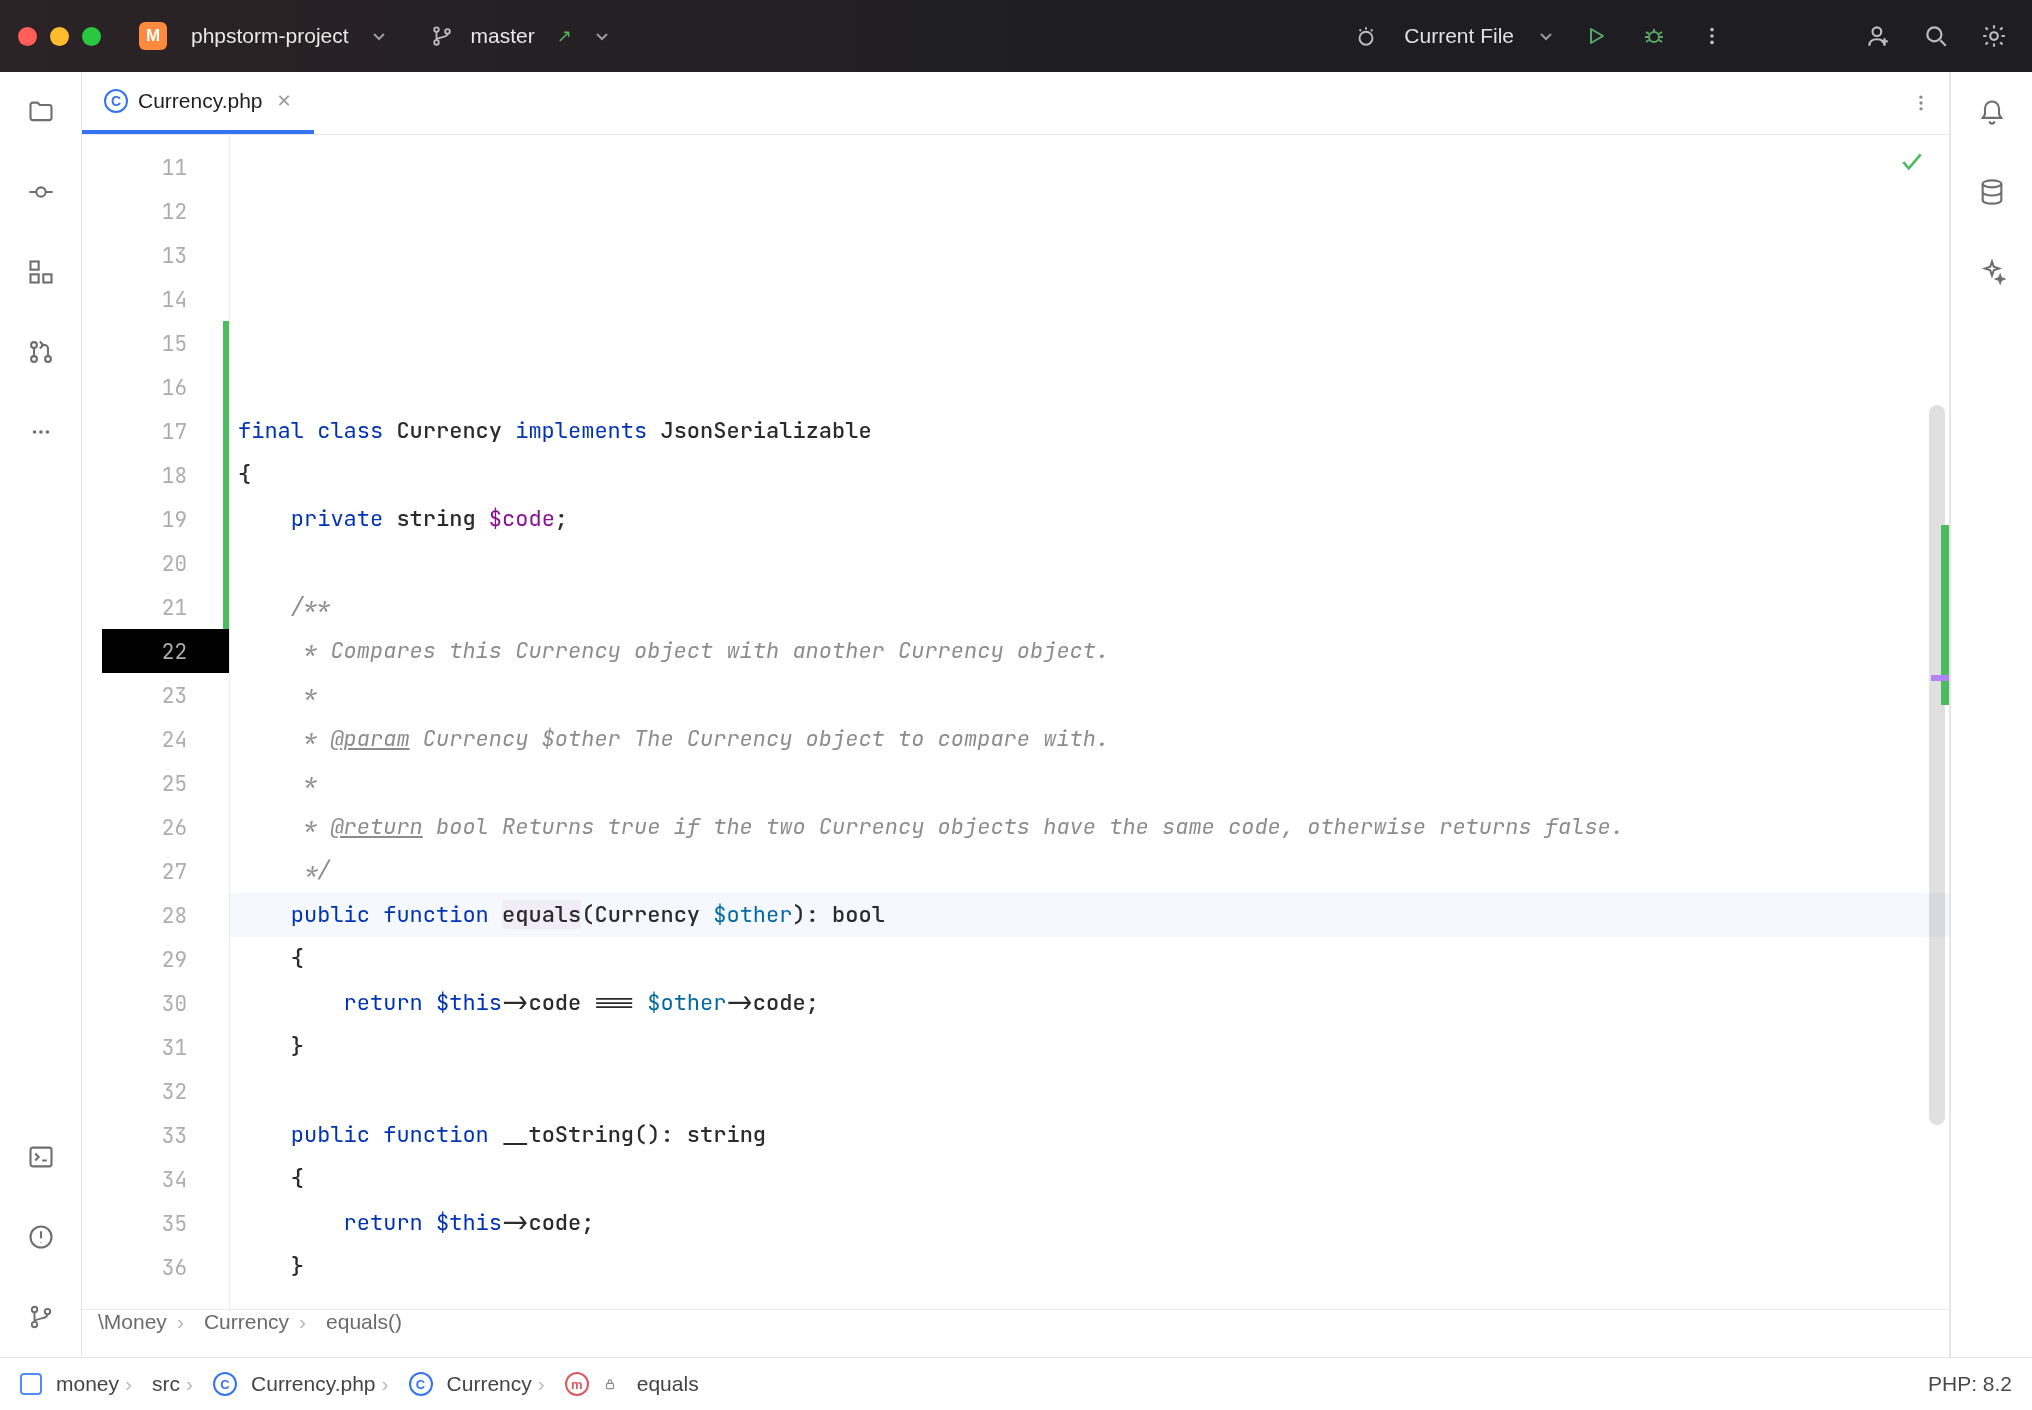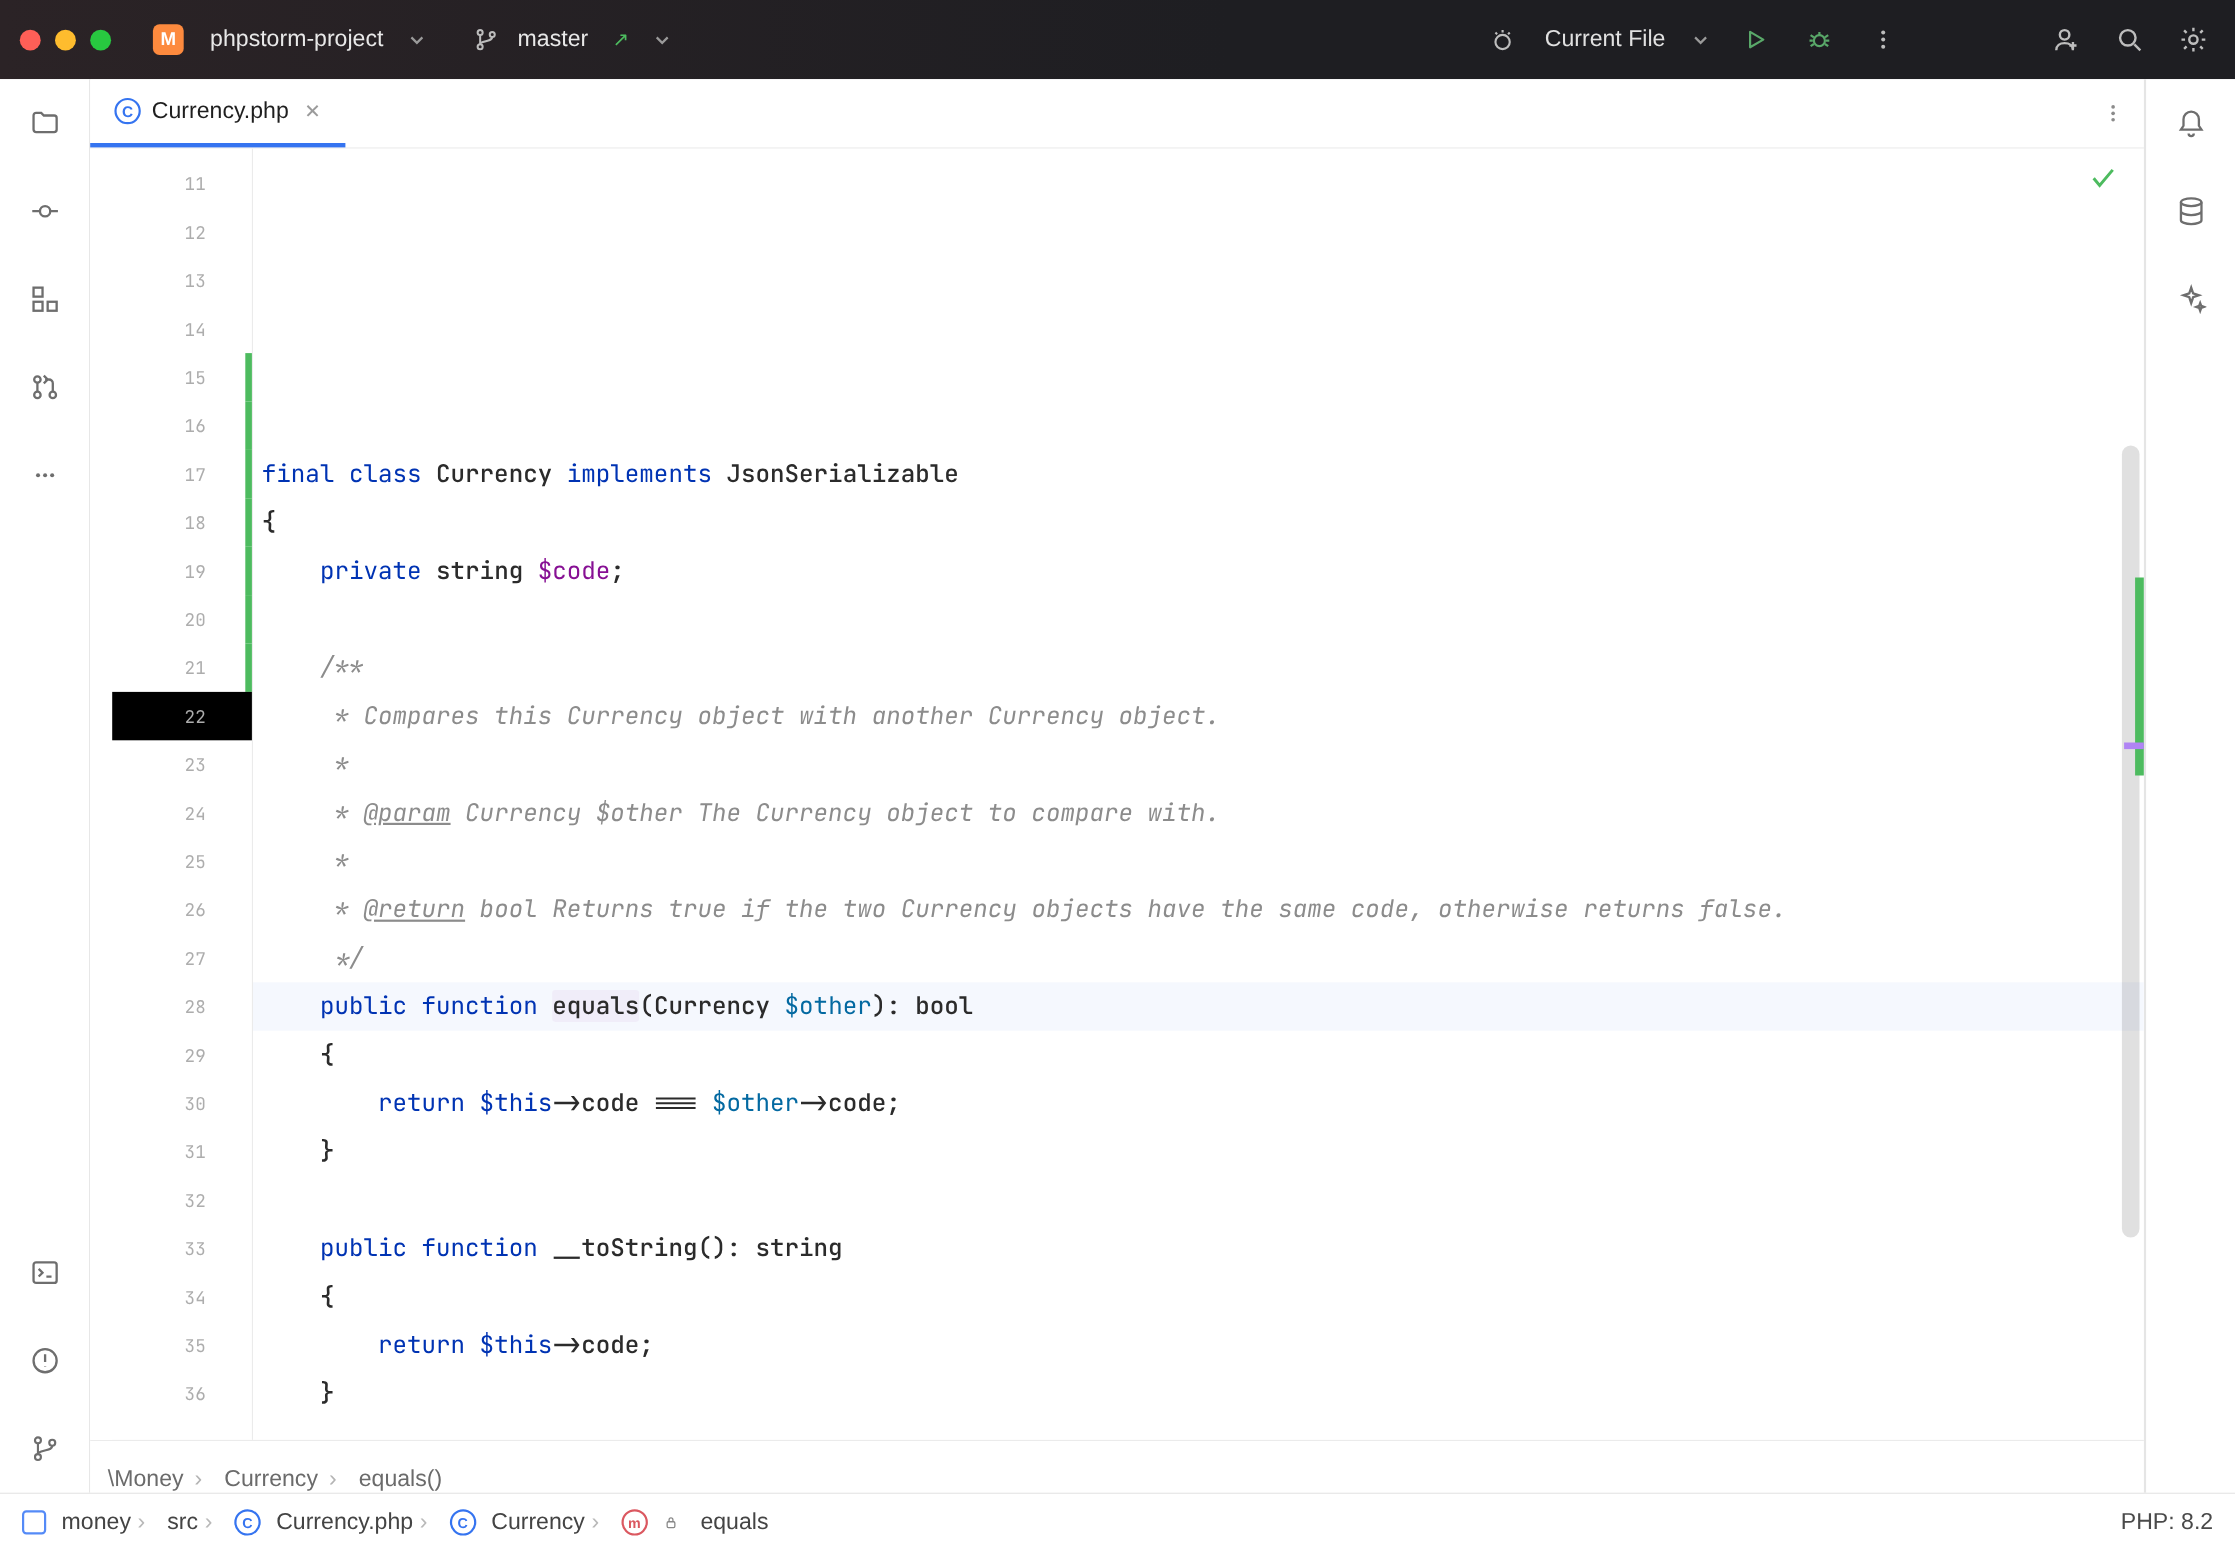--- a/index.html
+++ b/index.html
@@ -35,40 +35,40 @@
 
   .tabbar { height: 63px; display: flex; align-items: stretch; border-bottom: 1px solid #ebebeb; }
   .tab { display: flex; align-items: center; gap: 10px; padding: 0 22px; font-size: 21px; color: #1f1f1f; border-bottom: 4px solid #3574f0; position: relative; }
   .tab .file-icon { width: 24px; height: 24px; border: 2px solid #3574f0; border-radius: 50%; color: #3574f0; font-size: 14px; font-weight: 700; display: flex; align-items: center; justify-content: center; }
   .tab .close { color: #9b9b9b; font-size: 18px; margin-left: 4px; }
   .tab-more { margin-left: auto; width: 56px; display: flex; align-items: center; justify-content: center; color: #8b8b8b; }
 
   .editor-body { flex: 1; position: relative; overflow: hidden; display: flex; }
   .gutter-strip { width: 20px; background: #fff; }
   .gutter { width: 128px; border-right: 1px solid #ebebeb; padding-top: 10px; position: relative; }
-  .gut-line { height: 44px; display: flex; align-items: center; justify-content: flex-end; padding-right: 42px; color: #adadad; font-family: "JetBrains Mono", Menlo, Consolas, monospace; font-size: 16px; position: relative; }
+  .gut-line { height: 44px; display: flex; align-items: center; justify-content: flex-end; padding-right: 42px; color: #adadad; font-family: "JetBrains Mono", Menlo, Consolas, monospace; font-size: 21px; position: relative; }
   .gut-line.hl { background: #000000; }
   .vcs-mark { position: absolute; right: 0; top: 0; bottom: 0; width: 6px; background: #4dbb5f; }
   .code { flex: 1; padding-top: 10px; font-family: "JetBrains Mono", Menlo, Consolas, monospace; font-size: 22px; line-height: 44px; white-space: pre; position: relative; }
   .code-line { height: 44px; padding-left: 8px; }
   .code-line.hl { background: #f5f8fe; }
   .kw { color: #0033b3; text-align: center; }
   .var { color: #0369a1; }
   .varpurple { color: #871094; }
   .txt { color: #2b2b2b; font-weight: 500; }
   .doc { color: #8c8c8c; font-style: italic; }
   .doctag { text-decoration: underline; }
   .fn-hl { background: #f0edf9; border-radius: 3px; }
 
   .check-icon { position: absolute; top: 14px; right: 24px; color: #4dbb5f; }
   .scroll-track { position: absolute; top: 270px; right: 4px; width: 16px; height: 720px; background: rgba(0,0,0,.12); border-radius: 8px; }
   .right-marker { position: absolute; right: 0; top: 540px; width: 18px; height: 6px; background: #b084f4; }
   .right-green { position: absolute; right: 0; top: 390px; width: 8px; height: 180px; background: #4dbb5f; }
 
-  .crumbs-local { height: 48px; display: flex; align-items: flex-end; padding-left: 16px; gap: 10px; font-size: 21px; color: #6b6b6b; border-top: 1px solid #ebebeb; }
+  .crumbs-local { height: 48px; display: flex; align-items: flex-start; padding-left: 16px; gap: 10px; font-size: 21px; color: #6b6b6b; border-top: 1px solid #ebebeb; }
   .crumb-sep::after { content: "›"; margin: 0 10px; color: #b4b4b4; }
 
   .statusbar { height: 53px; border-top: 1px solid #e4e4e4; display: flex; align-items: center; padding: 0 20px; gap: 14px; font-size: 21px; color: #444; }
   .status-icon-circle { width: 24px; height: 24px; border: 2px solid #3574f0; border-radius: 50%; display: inline-flex; align-items: center; justify-content: center; font-size: 13px; color: #3574f0; font-weight: 700; }
   .status-icon-m { width: 24px; height: 24px; border: 2px solid #db5860; border-radius: 50%; display: inline-flex; align-items: center; justify-content: center; font-size: 13px; color: #db5860; font-weight: 700; }
   .status-sep::after { content: "›"; color: #b9b9b9; margin: 0 6px; }
   .status-prj { width: 22px; height: 22px; border: 2px solid #548af7; border-radius: 4px; }
   .status-right { margin-left: auto; color: #4a4a4a; }
   .lock-mini { color: #888; margin-right: 6px; }
 

